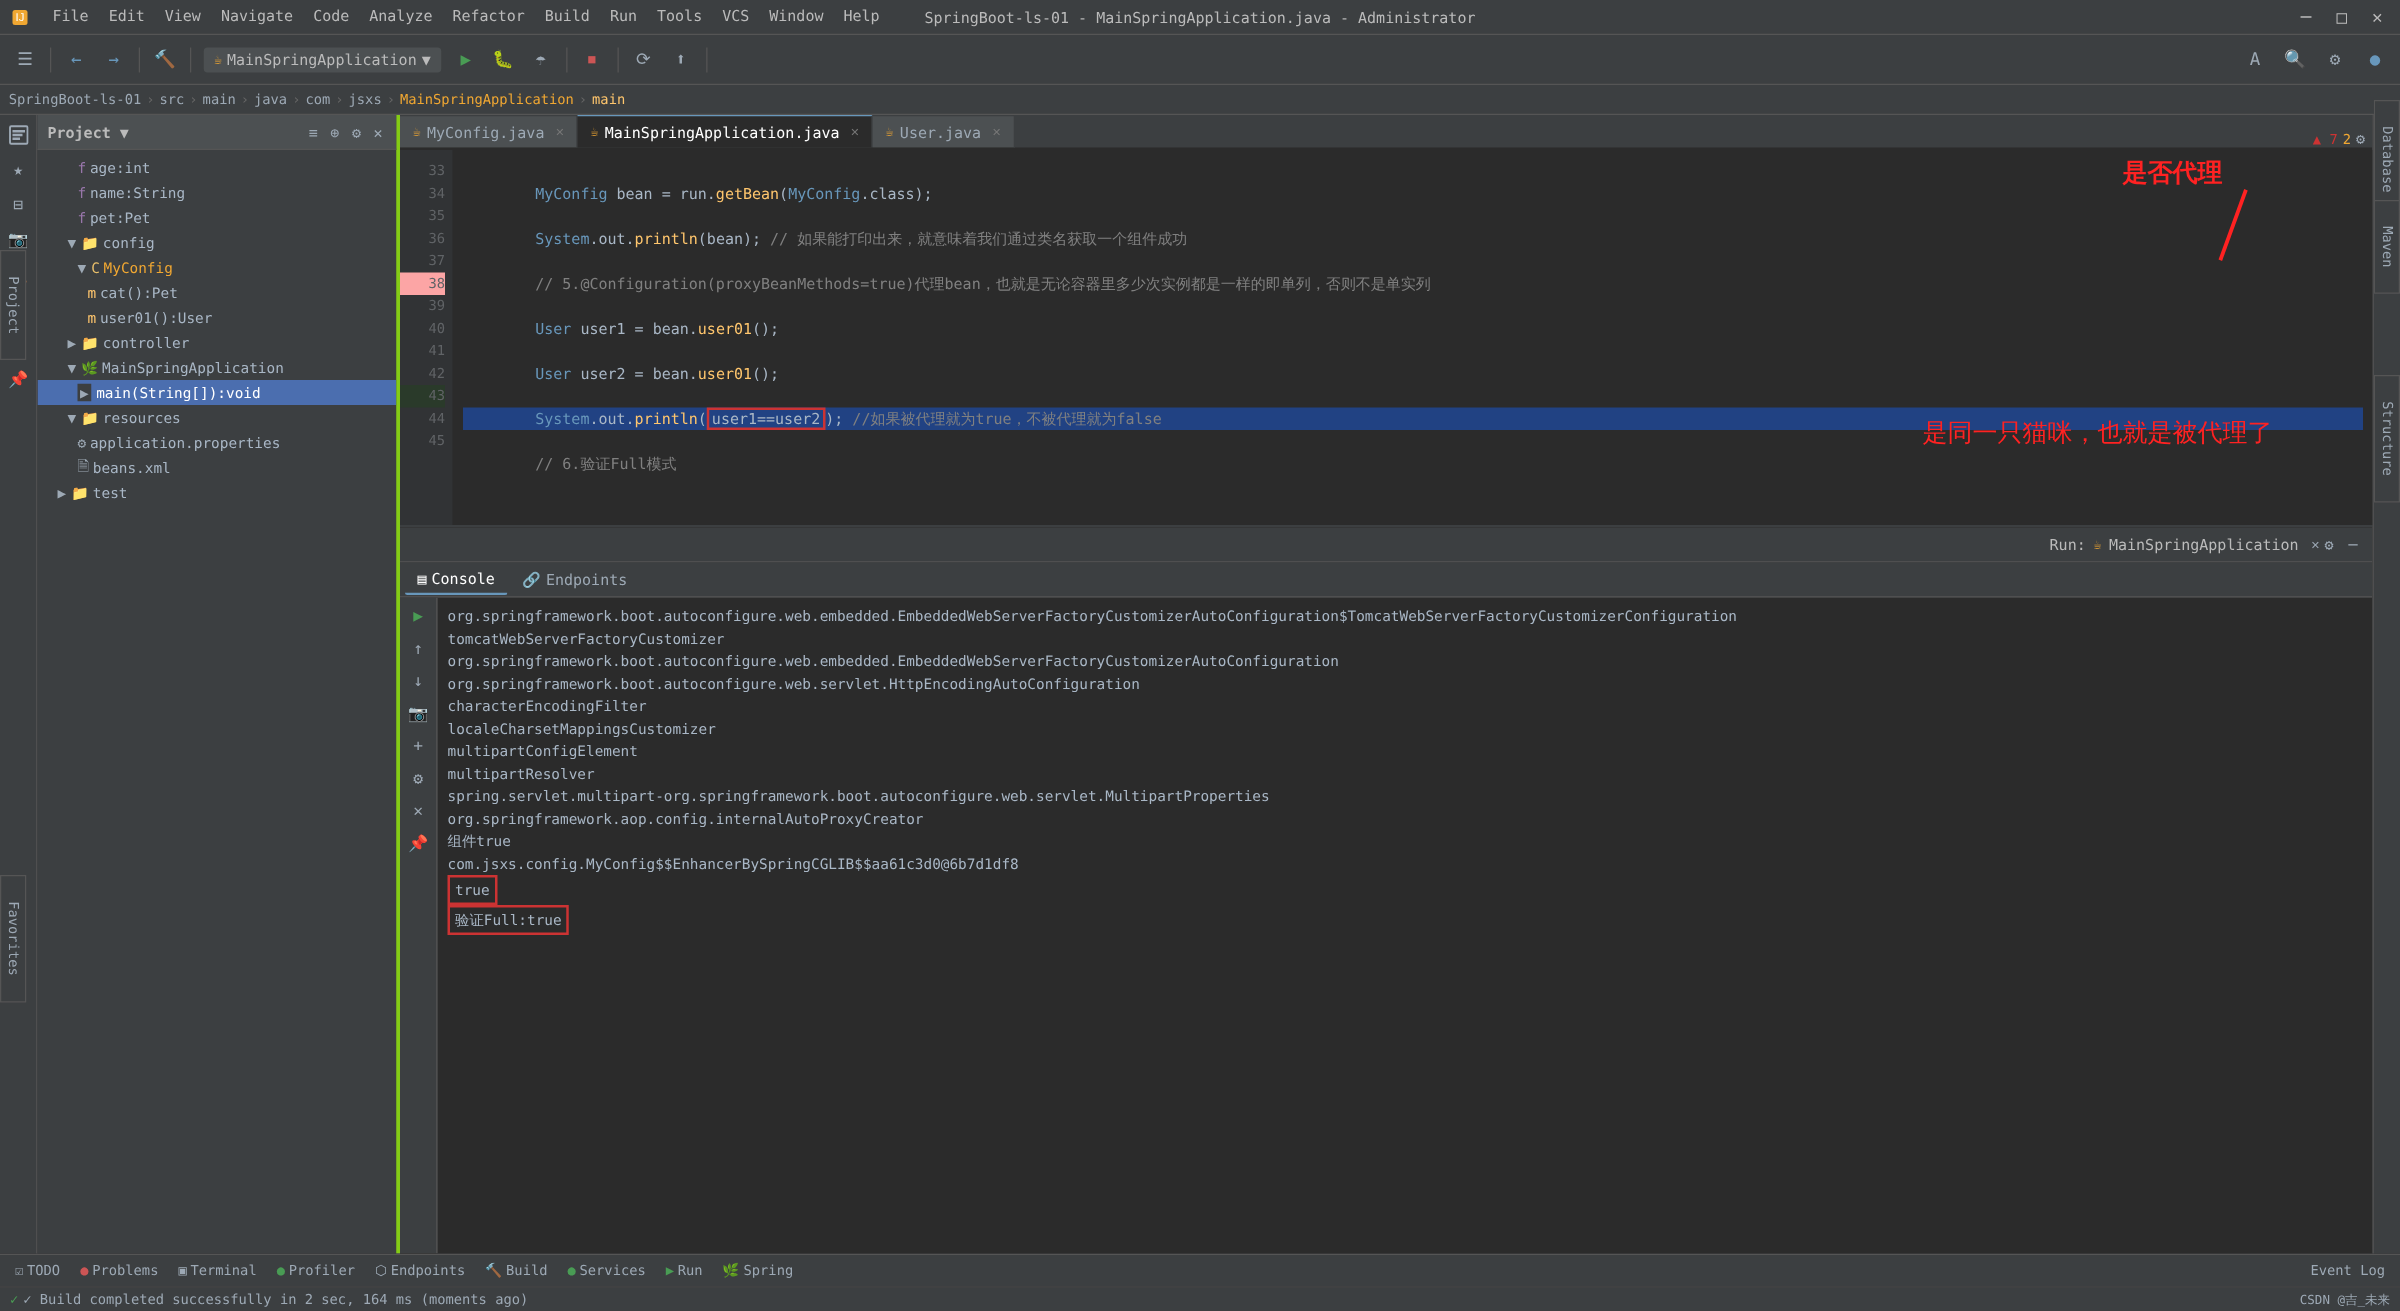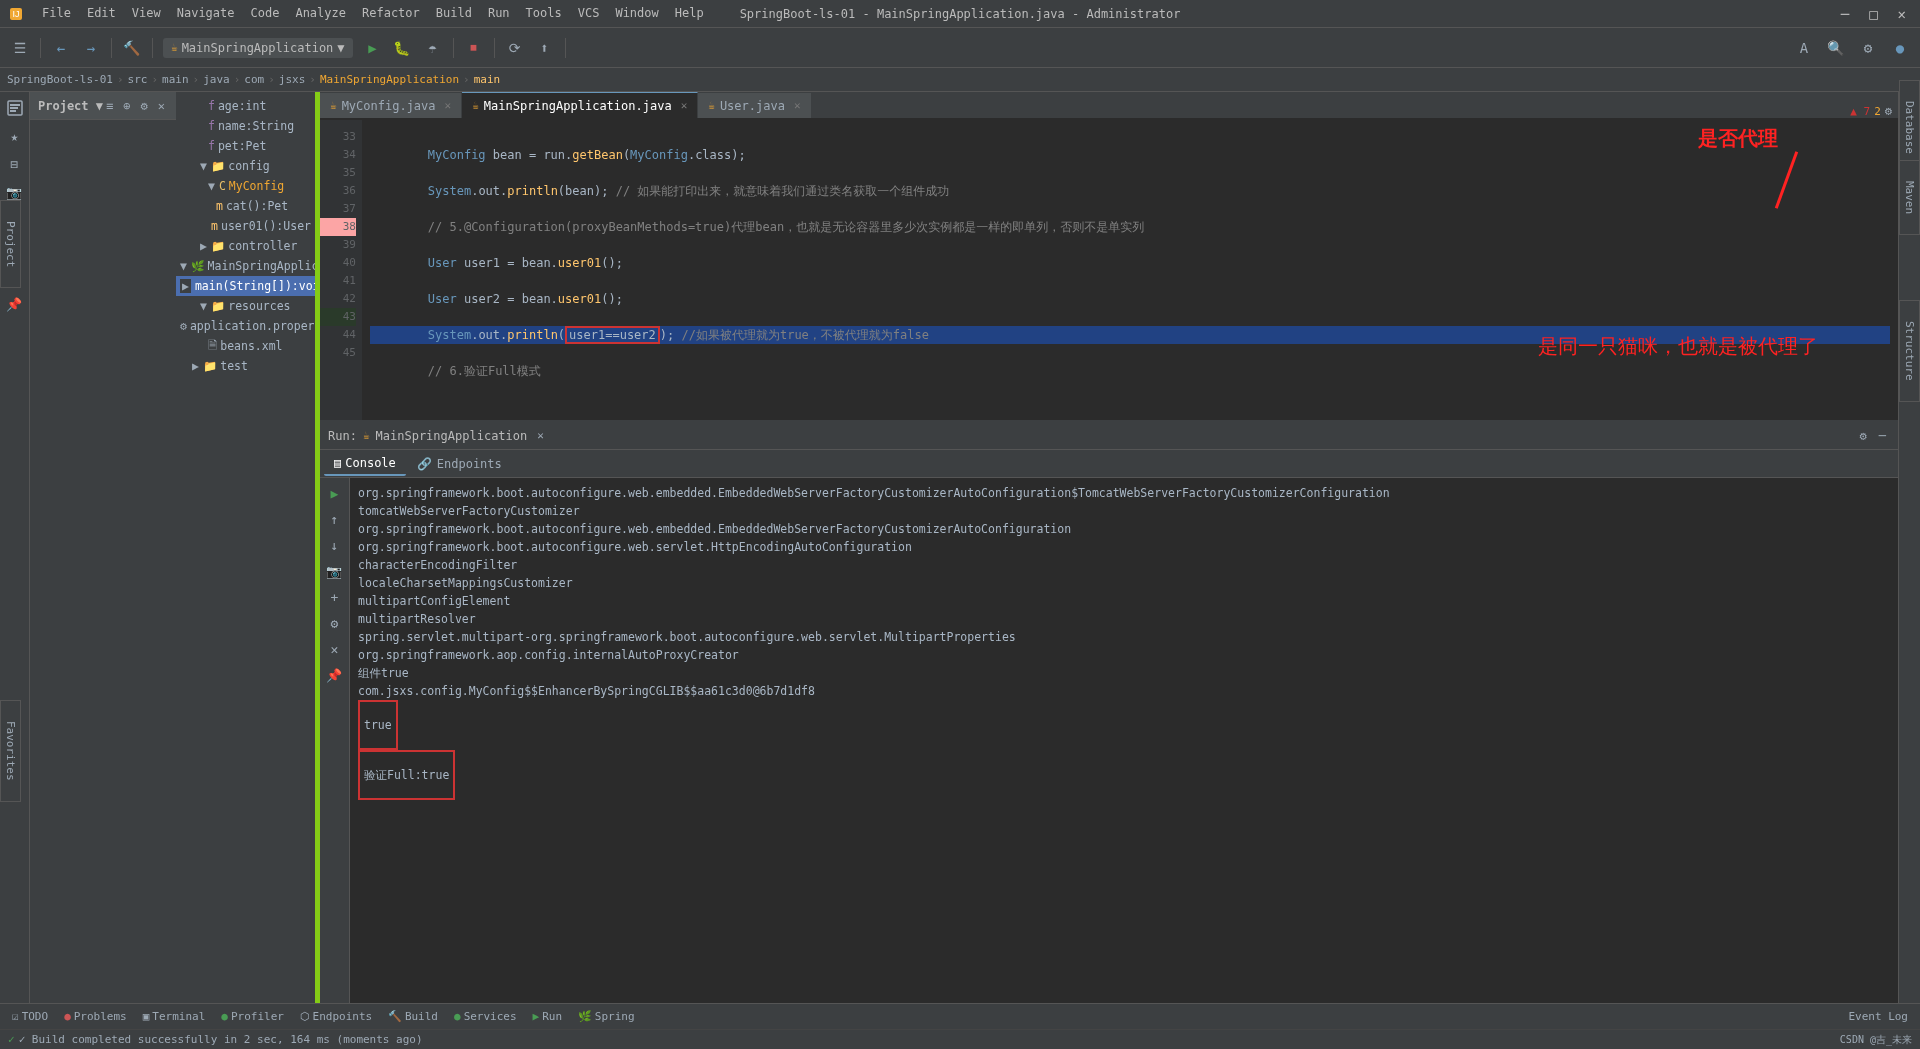--- a/index.html
+++ b/index.html
@@ -100,21 +100,22 @@
       cursor: pointer;
       border-radius: 2px;
     }
     #left-icons .icon-btn.active { color: #fff; }
 
     
     #project-panel {
       width: 290px;
       background: #3c3f41;
       display: flex;
-      border-right: 5px solid #84cc16;
+      flex-direction: column;
+      border-right: 3px solid #84cc16;
       flex-shrink: 0;
     }
     #project-header {
       height: 28px;
       background: #4c5052;
       display: flex;
       align-items: center;
       justify-content: space-between;
       padding: 0 8px;
       border-bottom: 1px solid #555;
@@ -276,21 +277,21 @@
       flex-direction: column;
       border-top: 2px solid #3c3f41;
       background: #2b2b2b;
       overflow: hidden;
     }
     #run-header {
       height: 28px;
       background: #3c3f41;
       display: flex;
       align-items: center;
-      justify-content: space-between;
+      justify-content: flex-end;
       padding: 0 8px;
       border-bottom: 1px solid #555;
       flex-shrink: 0;
     }
     #run-header .run-title {
       display: flex;
       align-items: center;
       gap: 6px;
       color: #bbb;
       font-size: 12px;
@@ -372,21 +373,21 @@
       overflow-y: auto;
       font-family: 'Consolas', monospace;
     }
     #console-output::-webkit-scrollbar { width: 6px; }
     #console-output::-webkit-scrollbar-track { background: #2b2b2b; }
     #console-output::-webkit-scrollbar-thumb { background: #555; }
     .console-line { display: block; white-space: pre-wrap; word-break: break-all; }
     .console-red-border {
       border: 2px solid #cc3333;
       display: inline-block;
-      padding: 14px 4px;
+      padding: 1px 4px;
     }
 
     
     #status-bar {
       height: 26px;
       background: #3c3f41;
       display: flex;
       align-items: center;
       justify-content: space-between;
       padding: 0 8px;

